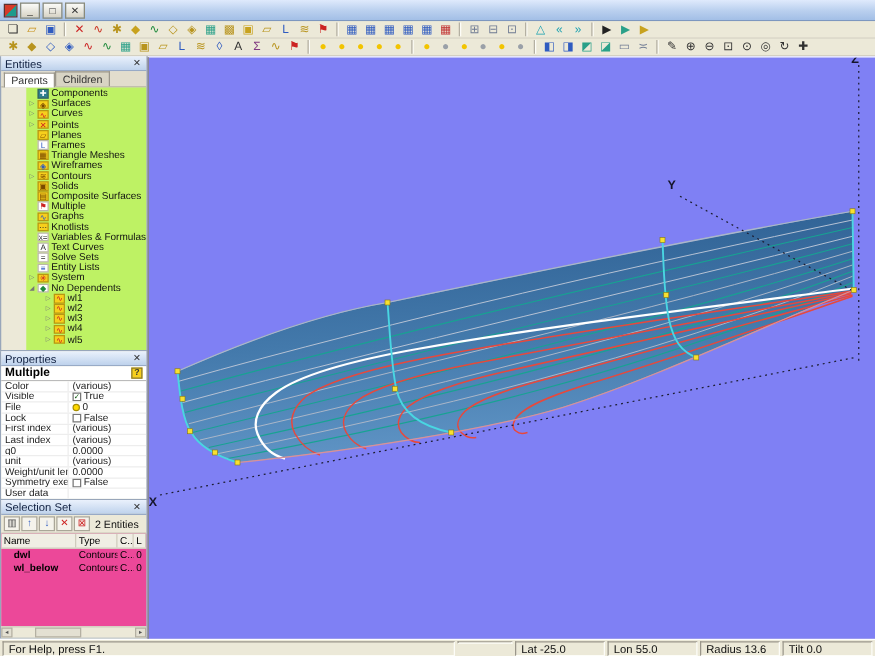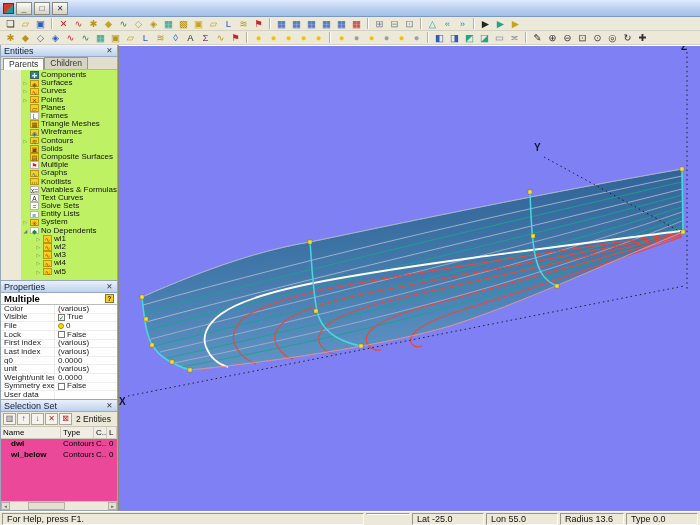--- a/index.html
+++ b/index.html
@@ -511,16 +511,16 @@
         </svg>
       </div>
   </div>
 
   <div class="statusbar">
     <div class="sb-cell sb-help">For Help, press F1.</div>
     <div class="sb-cell sb-gap"></div>
     <div class="sb-cell sb-val">Lat -25.0</div>
     <div class="sb-cell sb-val">Lon 55.0</div>
     <div class="sb-cell sb-val wide">Radius 13.6</div>
-    <div class="sb-cell sb-val">Type 0.0</div>
+    <div class="sb-cell sb-val">Tilt 0.0</div>
   </div>
 
 </div>
 
 </body></html>

